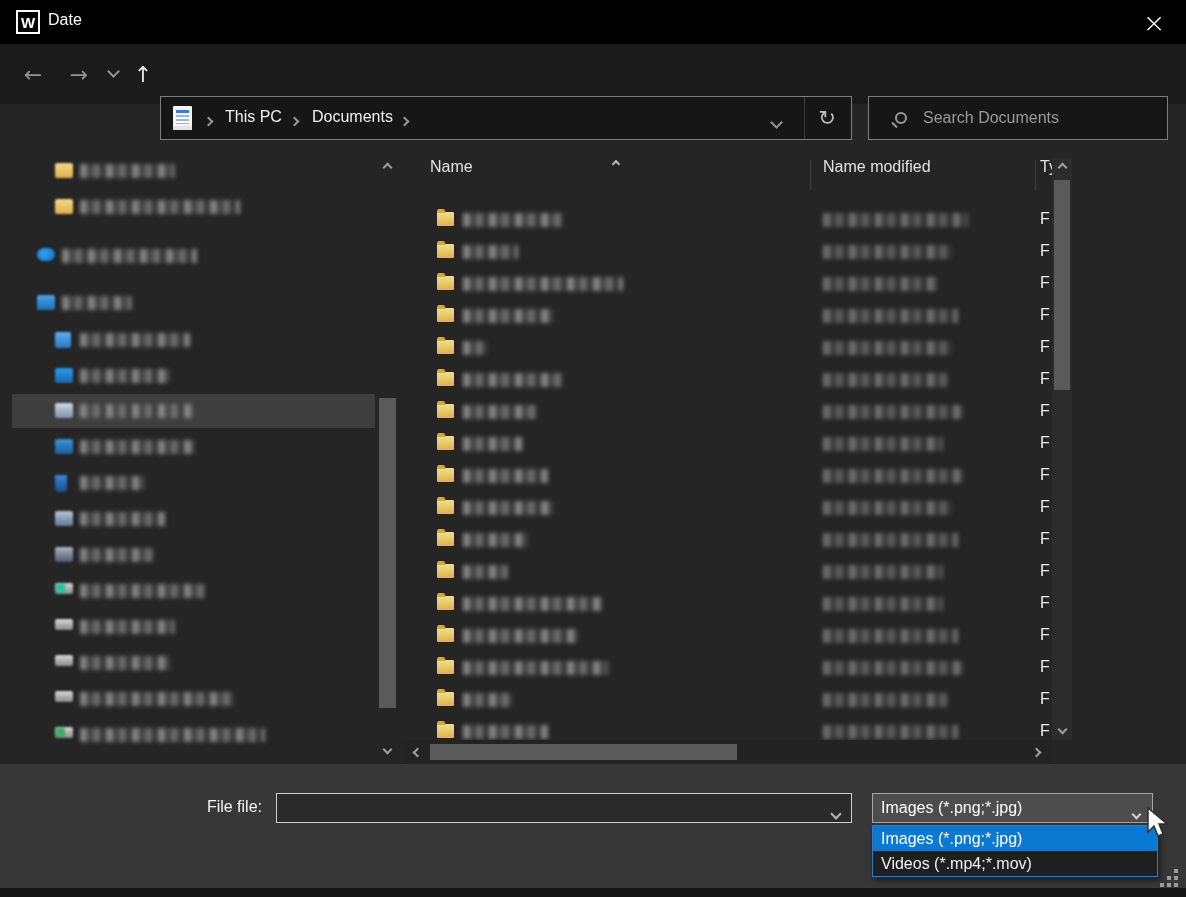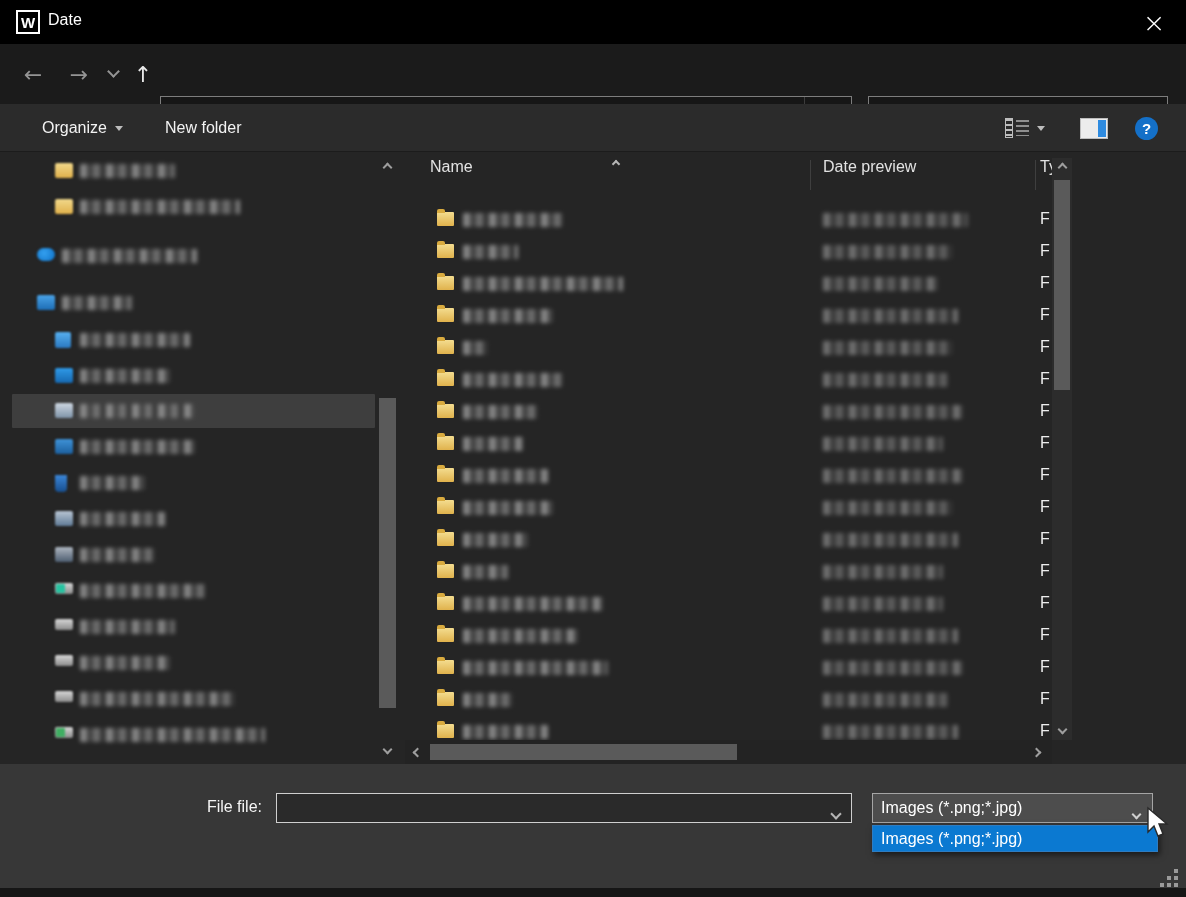--- a/index.html
+++ b/index.html
@@ -152,42 +152,20 @@
       <div class="addr-right-divider"></div>
       <div class="refresh">↻</div>
     </div>
 
     <div class="searchbox">
       <span class="mag"></span>
       <span class="searchph">Search Documents</span>
     </div>
   </div>
 
-  <div class="toolbar">
-    <div class="tbtn" style="left:42px;">
-      <span>Organize</span>
-      <span class="caret-dn"></span>
-    </div>
-    <div class="tbtn" style="left:165px;">
-      <span>New folder</span>
-    </div>
-    <div class="tbtn" style="left:1005px;">
-      <span class="viewicon">
-          <span class="col"></span>
-          <span class="lines"></span>
-        </span>
-      <span class="caret-dn"></span>
-    </div>
-    <div class="tbtn" style="left:1080px;">
-      <span class="paneicon"></span>
-    </div>
-    <div class="tbtn" style="left:1135px;">
-      <span class="helpicon">?</span>
-    </div>
-  </div>
 
   <div class="sidebar">
     <div id="sidebar-items">
         <div class="side-item" style="top: 1px; left: 0px; width: 400px;">
           <span class="sicon si-folder" style="left: 55px; top: 10px;"></span>
           <span class="redact" style="left: 80px; top: 11px; width: 95px;"></span>
         </div>
         <div class="side-item" style="top: 37px; left: 0px; width: 400px;">
           <span class="sicon si-folder" style="left: 55px; top: 10px;"></span>
           <span class="redact" style="left: 80px; top: 11px; width: 160px;"></span>
@@ -257,21 +235,21 @@
     </div>
   <div class="sb-thumb" style="left:379px;top:398px;width:17px;height:310px;"></div>
   <div class="sb-chev" style="left:377px;top:742px;">
     <span class="chev down" style="margin-top:-4px;"></span>
     </div>
 
   <div class="listarea">
     <div class="sortcaret"><span class="chev up"></span></div>
     <div class="hdr" style="left:25px;">Name</div>
     <div class="hdr-sep" style="left:405px;"></div>
-    <div class="hdr" style="left:418px;">Date preview</div>
+    <div class="hdr" style="left:418px;">Name modified</div>
     <div class="hdr-sep" style="left:630px;"></div>
     <div class="hdr" style="left:635px;width:14px;overflow:hidden;white-space:nowrap;">Type</div>
     <div class="rows" id="file-rows">
         <div class="frow" style="top: 0px;">
           <span class="ficon"></span>
           <span class="redact" style="left: 58px; top: 9px; width: 100px;"></span>
           <span class="redact dim" style="left: 418px; top: 9px; width: 145px;"></span>
           <span class="ftype">F</span>
         </div>
         <div class="frow" style="top: 32px;">
@@ -397,20 +375,21 @@
     <input class="fninput" type="text" value="" style="">
     <div class="fnchev">
       <span class="chev down"></span></div>
     <div class="combo">
       <span>Images (*.png;*.jpg)</span>
       <span class="combochev">
         <span class="chev down"></span></span>
     </div>
     <div class="ddlist" id="filetype-options">
         <div class="ddopt hl">Images (*.png;*.jpg)</div>
+        <div class="ddopt">Videos (*.mp4;*.mov)</div>
       </div>
   </div>
   <div class="bottomstrip"></div>
 
   <svg class="cursor" viewBox="0 0 26 34">
     <polygon points="2,2 2,26 8,20 12,30 17,28 13,18 21,18" fill="#ffffff" stroke="#2a2a2a" stroke-width="1.4"></polygon>
   </svg>
 
   <div class="grip">
     <i style="left:14px;top:0;"></i>

